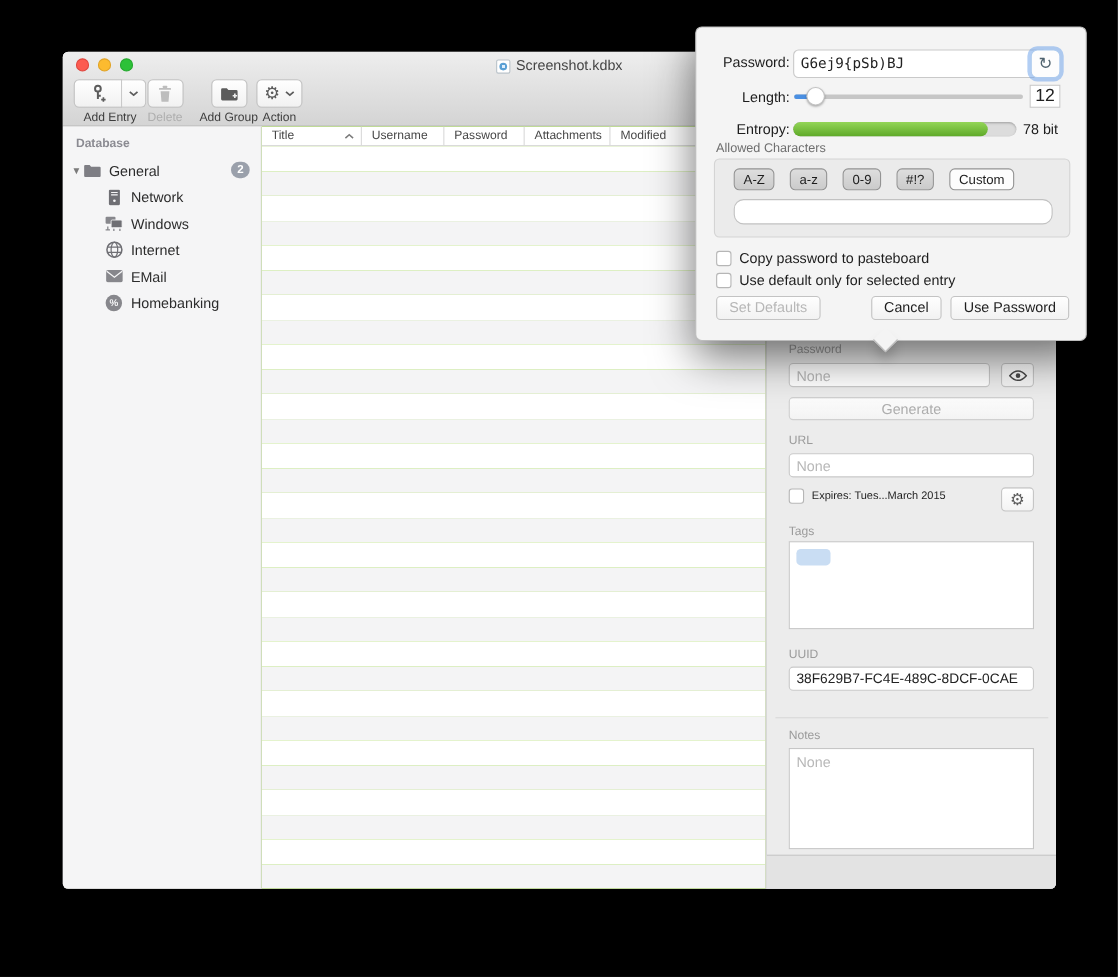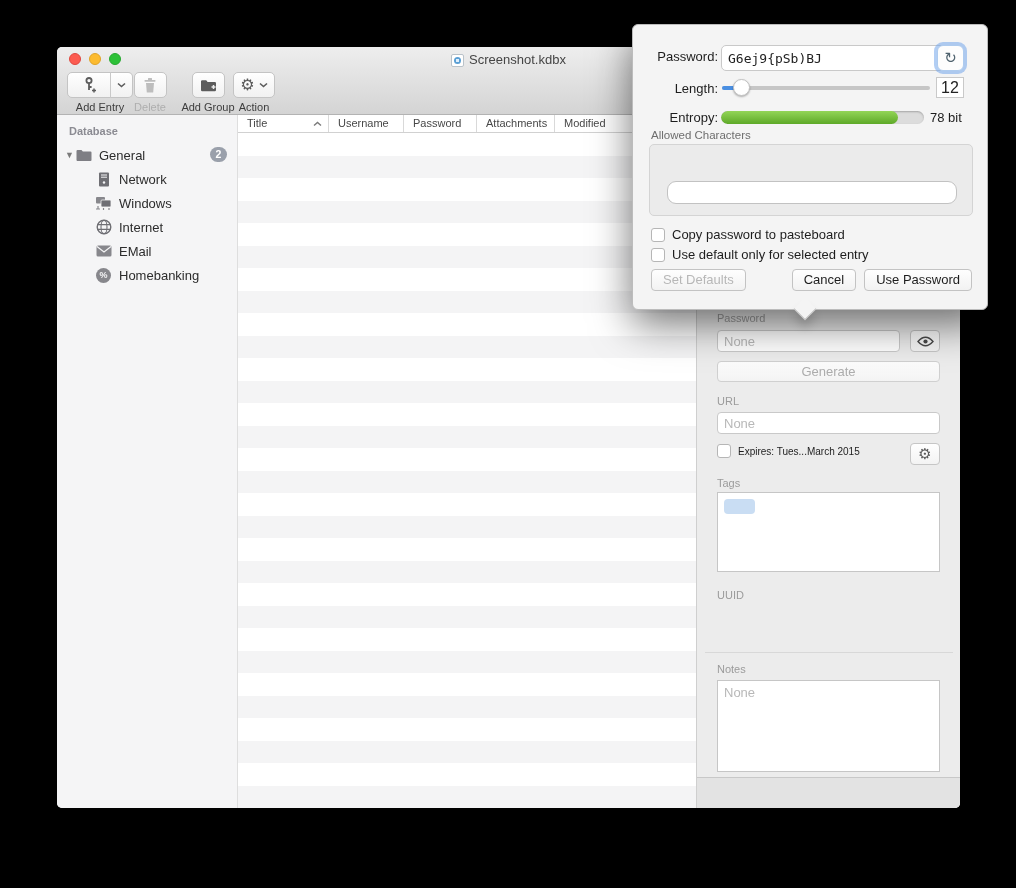--- a/index.html
+++ b/index.html
@@ -333,20 +333,21 @@
       <div class="sq-btn" style="left:213px; top:328px;">
         <span class="gear-glyph" style="font-size:15px;">⚙</span>
       </div>
 
       <div class="ins-label" style="top:362px;">Tags</div>
       <div id="tags-box">
         <span id="tag-pill"></span>
       </div>
 
       <div class="ins-label" style="top:474px;">UUID</div>
+      <div class="field" id="uuid-field">38F629B7-FC4E-489C-8DCF-0CAE</div>
 
       <div class="hdiv" style="top:537px;"></div>
       <div class="ins-label" style="top:548px;">Notes</div>
       <div id="notes-box">None</div>
 
       <div id="ins-footer"></div>
     </div>
   </div>
 </div>
 
@@ -367,20 +368,27 @@
   <input class="field" id="len-value" value="12" style="">
 
   <div class="pop-label" style="left:0; top:85px;">Entropy:</div>
   <div id="entropy-bar">
     <div id="entropy-fill" style="width: 87%;"></div>
   </div>
   <div id="entropy-value">78 bit</div>
 
   <div id="allowed-label">Allowed Characters</div>
   <div id="allowed-box">
+    <div id="char-row">
+      <span class="char-btn">A-Z</span>
+      <span class="char-btn">a-z</span>
+      <span class="char-btn">0-9</span>
+      <span class="char-btn">#!?</span>
+      <span class="char-btn off">Custom</span>
+    </div>
     <input class="field" id="custom-field" value="" style="">
   </div>
 
   <div class="pop-chk-row" style="top:202px;">
     <span class="chk"></span>
     <span>Copy password to pasteboard</span>
   </div>
   <div class="pop-chk-row" style="top:222px;">
     <span class="chk"></span>
     <span>Use default only for selected entry</span>

